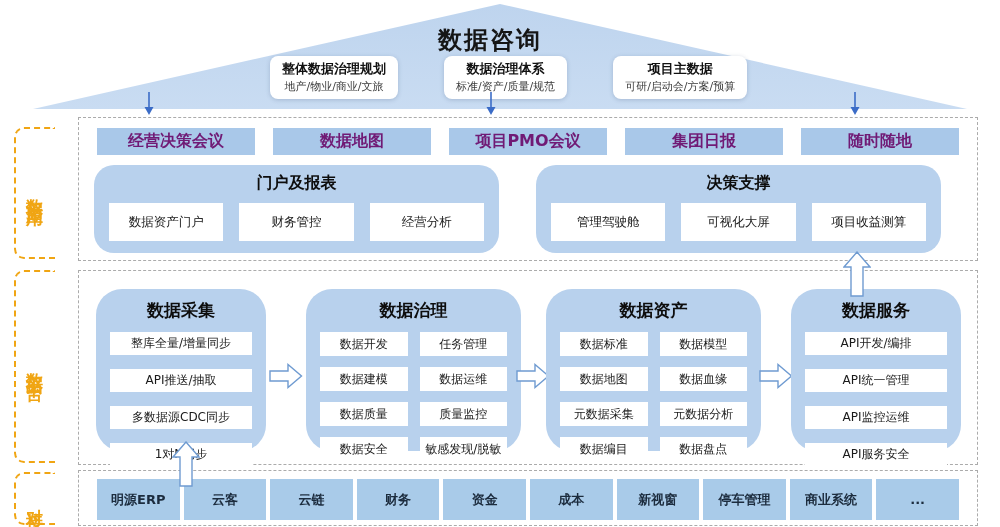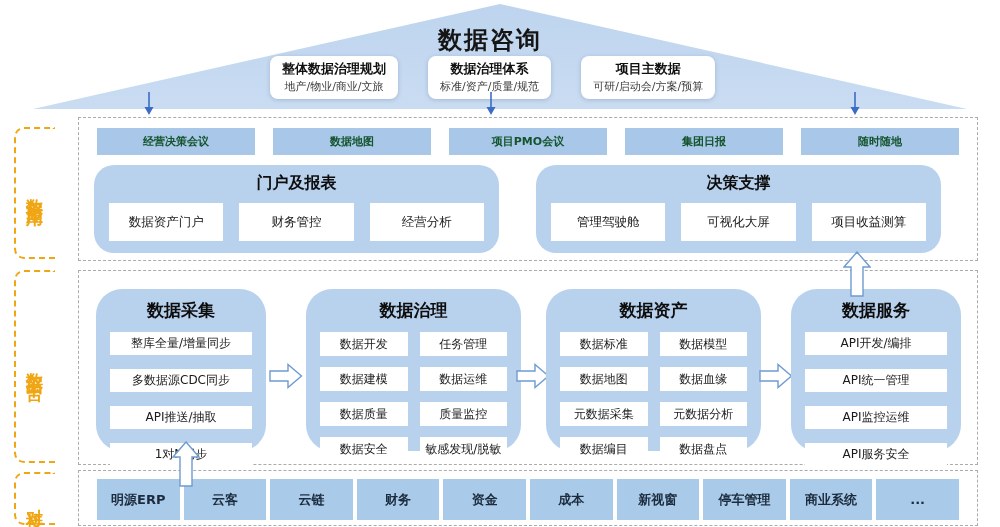--- a/index.html
+++ b/index.html
@@ -4,21 +4,21 @@
 <style>
   * { margin:0; padding:0; box-sizing:border-box; }
   body { font-family:"DejaVu Sans","Liberation Sans",sans-serif; background:#ffffff; }
   .canvas { position:relative; width:1000px; height:527px; background:#ffffff; overflow:hidden; }
 
   
   .roof-tri { position:absolute; left:33px; top:4px; width:934px; height:105px;
     background:linear-gradient(#bed4ee,#c9dcf2); clip-path:polygon(50% 0,100% 100%,0 100%); }
   .roof-title { position:absolute; left:0; top:24px; width:980px; text-align:center;
     font-size:24px; font-weight:bold; color:#151515; letter-spacing:2px; }
-  .roof-cards { position:absolute; left:270px; top:56px; display:flex; gap:30px; }
+  .roof-cards { position:absolute; left:270px; top:56px; display:flex; gap:46px; }
   .roof-card { background:#ffffff; border-radius:8px; padding:4px 12px 5px; text-align:center;
     box-shadow:0 1px 4px rgba(60,80,120,.25); min-width:112px; }
   .rc-title { font-size:13px; font-weight:bold; color:#111; white-space:nowrap; }
   .rc-sub { font-size:11px; color:#3a3a3a; white-space:nowrap; margin-top:1px; }
   .down-arrow { position:absolute; top:92px; width:12px; height:23px; }
 
   
   .side-label { position:absolute; left:14px; width:41px;
     border:2px dashed #f0a513; border-right:none; border-radius:10px 0 0 10px;
     display:flex; align-items:center; justify-content:center; }
@@ -29,21 +29,21 @@
   #lbl-int { top:472px; height:53px; }
 
   
   .sec { position:absolute; left:78px; width:900px; border:1px dashed #ababab; background:#ffffff; }
   #sec-app { top:117px; height:144px; }
   #sec-mid { top:270px; height:195px; }
   #sec-int { top:470px; height:56px; }
 
   
   .pill-row { display:flex; gap:18px; margin:10px 18px 0; height:27px; }
-  .pill { flex:1; background:#a9c8e9; color:#14532d; font-weight:bold; font-size:11px;
+  .pill { flex:1; background:#a9c8e9; color:#701a75; font-weight:bold; font-size:16px;
     display:flex; align-items:center; justify-content:center; white-space:nowrap; }
   .groups-row { display:flex; gap:37px; margin:10px 36px 0 15px;border-radius:14px; }
   .app-group { flex:1; background:#b8d1ed; border-radius:20px; padding:6px 15px 12px; height:88px; }
   .g-title { text-align:center; font-size:16px; font-weight:bold; color:#0d0d0d; margin:2px 0 9px; }
   .g-items { display:flex; gap:16px; }
   .white-item { flex:1; background:#ffffff; height:38px; display:flex; align-items:center;
     justify-content:center; font-size:12.5px; color:#1a1a1a; white-space:nowrap; }
 
   
   .mid-row { position:relative; height:100%; }
@@ -145,22 +145,22 @@
     </div>
   </div>
 
   <div class="sec" id="sec-mid">
     <div class="mid-row">
 
       <div class="mid-group" id="mg-collect">
         <div class="g-title">数据采集</div>
         <div class="stack">
           <div class="white-item">整库全量/增量同步</div>
+          <div class="white-item">API推送/抽取</div>
           <div class="white-item">多数据源CDC同步</div>
-          <div class="white-item">API推送/抽取</div>
           <div class="white-item">1对N同步</div>
         </div>
       </div>
 
       <svg class="right-arrow" id="ra-1" viewBox="0 0 34 26">
         <polygon points="1,8 19,8 19,1.5 32.5,13 19,24.5 19,18 1,18" fill="#ffffff" stroke="#6f9bd1" stroke-width="1.4"></polygon>
       </svg>
 
       <div class="mid-group" id="mg-govern">
         <div class="g-title">数据治理</div>

